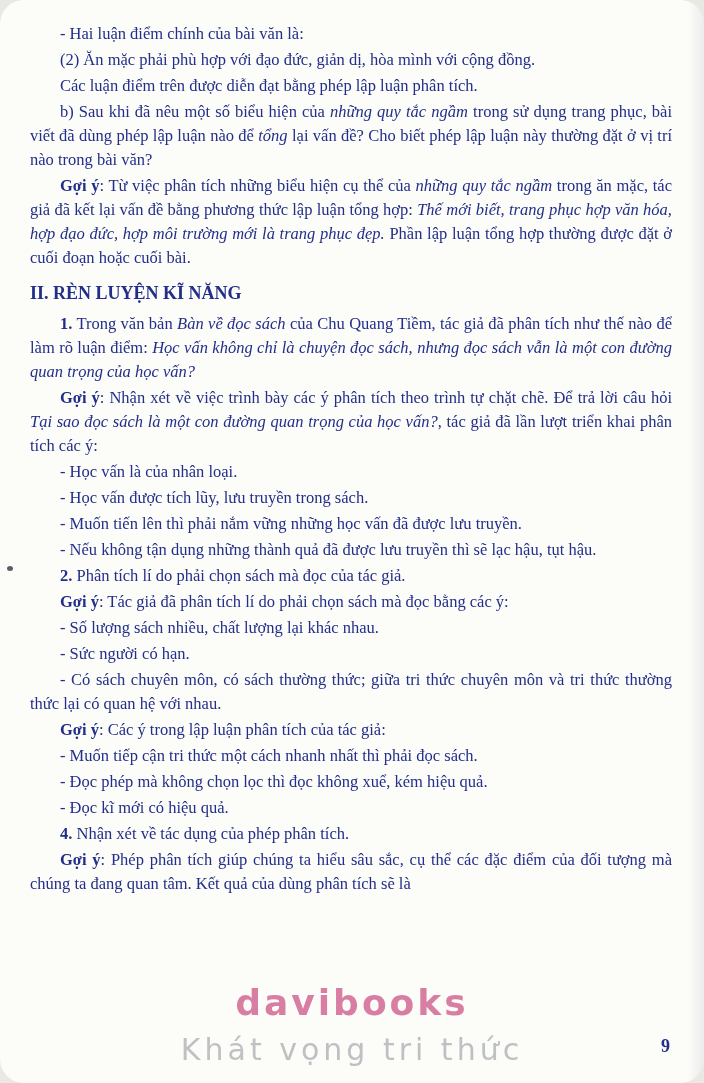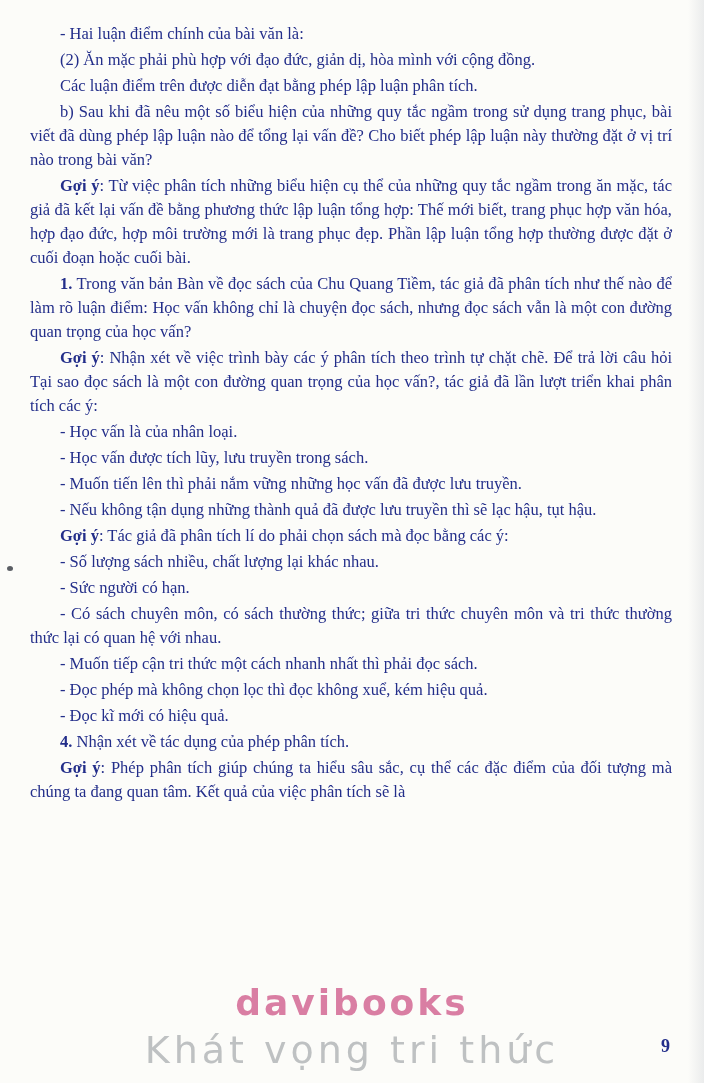--- a/index.html
+++ b/index.html
@@ -7,20 +7,21 @@
     width:704px;height:1083px;
     background:#e9e8e3;
     font-family:"Liberation Serif","DejaVu Serif",serif;
   }
   .page{
     position:relative;
     width:704px;height:1083px;
     background:#fcfcf9;
     color:#232e8a;
     overflow:hidden;
+    border-radius:24px;
   }
   .content{
     position:absolute;
     left:30px;top:22px;
     width:642px;
     z-index:2;
   }
   .para{
     margin:0 0 2px 0;
     font-size:16.5px;
@@ -28,21 +29,21 @@
     text-align:justify;
     text-indent:30px;
   }
   .heading{
     margin:11px 0 7px 0;
     font-size:18px;
     line-height:24px;
     font-weight:bold;
     text-indent:0;
   }
-  .i{}
+  .i{font-style:italic;}
   .b{font-weight:bold;}
   .bi{font-weight:bold;}
   .watermark{
     position:absolute;
     left:0;right:0;
     bottom:14px;
     text-align:center;
     z-index:1;
     pointer-events:none;
     user-select:none;
@@ -51,21 +52,21 @@
     font-family:"DejaVu Sans","Liberation Sans",sans-serif;
     font-size:36px;
     font-weight:bold;
     color:#be185d;
     opacity:0.55;
     letter-spacing:3px;
     line-height:56px;
   }
   .wm-slogan{
     font-family:"DejaVu Sans","Liberation Sans",sans-serif;
-    font-size:38px;
+    font-size:30px;
     color:#8d9196;
     opacity:0.55;
     letter-spacing:4px;
     line-height:38px;
   }
   .page-number{
     position:absolute;
     right:34px;bottom:26px;
     font-size:18px;
     font-weight:bold;
@@ -99,54 +100,57 @@
 
 
     <p class="para"><span>(2) Ăn mặc phải phù hợp với đạo đức, giản dị, hòa mình với cộng đồng.</span></p>
 
     <p class="para"><span>Các luận điểm trên được diễn đạt bằng phép lập luận phân tích.</span></p>
 
     <p class="para"><span>b) Sau khi đã nêu một số biểu hiện của </span><span class="i">những quy tắc ngầm</span><span> trong sử dụng trang phục, bài viết đã dùng phép lập luận nào để </span><span class="i">tổng</span><span> lại vấn đề? Cho biết phép lập luận này thường đặt ở vị trí nào trong bài văn?</span></p>
 
     <p class="para"><span class="bi">Gợi ý</span><span>: Từ việc phân tích những biểu hiện cụ thể của </span><span class="i">những quy tắc ngầm</span><span> trong ăn mặc, tác giả đã kết lại vấn đề bằng phương thức lập luận tổng hợp: </span><span class="i">Thế mới biết, trang phục hợp văn hóa, hợp đạo đức, hợp môi trường mới là trang phục đẹp.</span><span> Phần lập luận tổng hợp thường được đặt ở cuối đoạn hoặc cuối bài.</span></p>
 
+    <h2 class="para heading"><span>II. RÈN LUYỆN KĨ NĂNG</span></h2>
 
     <p class="para"><span class="b">1.</span><span> Trong văn bản </span><span class="i">Bàn về đọc sách</span><span> của Chu Quang Tiềm, tác giả đã phân tích như thế nào để làm rõ luận điểm: </span><span class="i">Học vấn không chỉ là chuyện đọc sách, nhưng đọc sách vẫn là một con đường quan trọng của học vấn?</span></p>
 
     <p class="para"><span class="bi">Gợi ý</span><span>: Nhận xét về việc trình bày các ý phân tích theo trình tự chặt chẽ. Để trả lời câu hỏi </span><span class="i">Tại sao đọc sách là một con đường quan trọng của học vấn?</span><span>, tác giả đã lần lượt triển khai phân tích các ý:</span></p>
 
     <p class="para"><span>- Học vấn là của nhân loại.</span></p>
 
     <p class="para"><span>- Học vấn được tích lũy, lưu truyền trong sách.</span></p>
 
     <p class="para"><span>- Muốn tiến lên thì phải nắm vững những học vấn đã được lưu truyền.</span></p>
 
     <p class="para"><span>- Nếu không tận dụng những thành quả đã được lưu truyền thì sẽ lạc hậu, tụt hậu.</span></p>
 
+    <p class="para"><span class="b">2.</span><span> Phân tích lí do phải chọn sách mà đọc của tác giả.</span></p>
 
     <p class="para"><span class="bi">Gợi ý</span><span>: Tác giả đã phân tích lí do phải chọn sách mà đọc bằng các ý:</span></p>
 
     <p class="para"><span>- Số lượng sách nhiều, chất lượng lại khác nhau.</span></p>
 
     <p class="para"><span>- Sức người có hạn.</span></p>
 
     <p class="para"><span>- Có sách chuyên môn, có sách thường thức; giữa tri thức chuyên môn và tri thức thường thức lại có quan hệ với nhau.</span></p>
 
 
+    <p class="para"><span class="bi">Gợi ý</span><span>: Các ý trong lập luận phân tích của tác giả:</span></p>
 
 
     <p class="para"><span>- Muốn tiếp cận tri thức một cách nhanh nhất thì phải đọc sách.</span></p>
 
     <p class="para"><span>- Đọc phép mà không chọn lọc thì đọc không xuể, kém hiệu quả.</span></p>
 
     <p class="para"><span>- Đọc kĩ mới có hiệu quả.</span></p>
 
     <p class="para"><span class="b">4.</span><span> Nhận xét về tác dụng của phép phân tích.</span></p>
 
-    <p class="para"><span class="bi">Gợi ý</span><span>: Phép phân tích giúp chúng ta hiểu sâu sắc, cụ thể các đặc điểm của đối tượng mà chúng ta đang quan tâm. Kết quả của việc phân tích sẽ là</span></p>
+    <p class="para"><span class="bi">Gợi ý</span><span>: Phép phân tích giúp chúng ta hiểu sâu sắc, cụ thể các đặc điểm của đối tượng mà chúng ta đang quan tâm. Kết quả của dùng phân tích sẽ là</span></p>
 
   </div>
 
   <div class="watermark">
     <div class="wm-brand">davibooks</div>
     <div class="wm-slogan">Khát vọng tri thức</div>
   </div>
 
   <div class="page-number">9</div>
 

